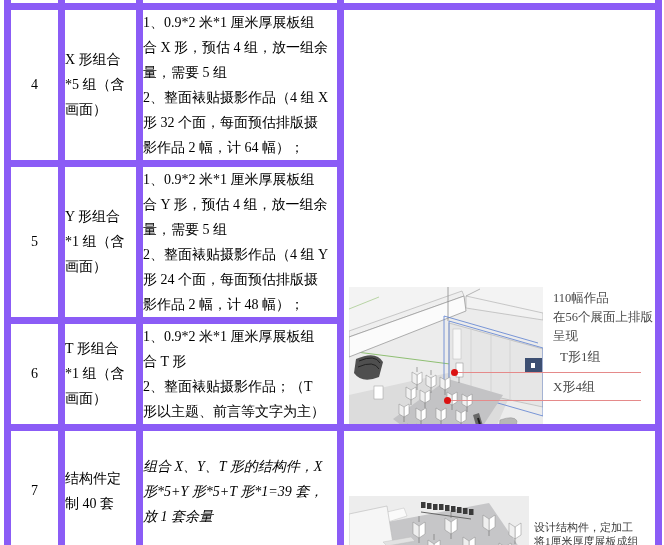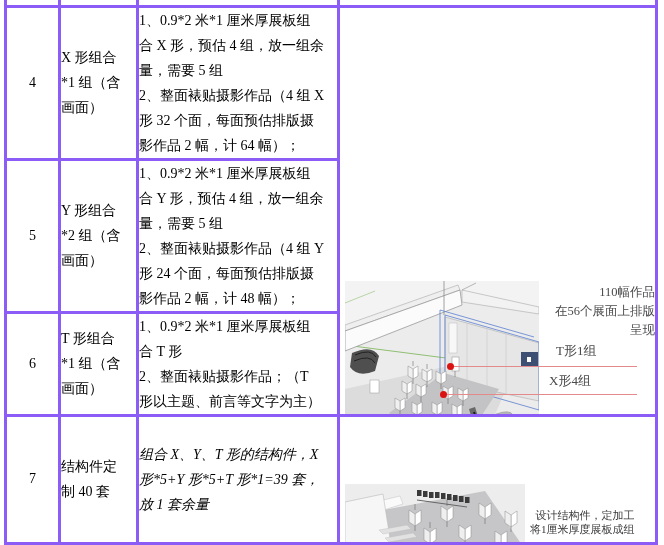--- a/index.html
+++ b/index.html
@@ -5,29 +5,29 @@
   * { margin:0; padding:0; box-sizing:border-box; }
   html,body { background:#fff; }
   .page {
     position:relative; width:664px; height:545px; background:#ffffff;
     font-family:"Liberation Serif","DejaVu Serif",serif; color:#000; overflow:hidden;
   }
   table.spec {
     position:absolute; left:4px; top:0; border-collapse:collapse; table-layout:fixed;
     width:651px;
   }
-  table.spec td { border:3px solid #8b5cf6; padding:0; vertical-align:middle; overflow:hidden; }
+  table.spec td { border:7px solid #8b5cf6; padding:0; vertical-align:middle; overflow:hidden; }
   tr.sliver td { border-top:none; height:6px; }
   td.num { text-align:center; font-size:14px; }
   td.item { padding:2px 4px 2px 8px; font-size:14px; line-height:25px; white-space:pre-line; }
   td.desc { padding:3px 4px 3px 6px; font-size:14px; line-height:25px; white-space:pre-line; vertical-align:top; }
   td.desc.mid { vertical-align:middle;font-style:italic; }
   td.visual, td.visual2 { vertical-align:top; }
   .cellwrap { position:relative; width:100%; height:100%; }
-  .abs { position:absolute;text-align:right; }
+  .abs { position:absolute; }
   .note { color:#4a4a4a; white-space:pre-line; }
   .works-note { left:209px; top:72px; font-size:12.5px; line-height:19px; }
   .label-t { left:216px; top:131px; font-size:13px; color:#4a4a4a; }
   .label-x { left:209px; top:161px; font-size:13px; color:#4a4a4a; }
   .leader { position:absolute; height:1px; background:#e58a8a; }
   .line1 { left:110px; top:155px; width:187px; }
   .line2 { left:103px; top:183px; width:194px; }
   .dot { position:absolute; width:7px; height:7px; border-radius:50%; background:#db1212; }
   .dot1 { left:107px; top:152px; }
   .dot2 { left:100px; top:180px; }
@@ -49,21 +49,21 @@
         <tr class="sliver">
       <td></td>
       <td></td>
       <td></td>
       <td></td>
     </tr>
 
     <tr style="height:148px">
       <td class="num">4</td>
       <td class="item">X 形组合
-*1 组（含
+*5 组（含
 画面）</td>
       <td class="desc">1、0.9*2 米*1 厘米厚展板组
 合 X 形，预估 4 组，放一组余
 量，需要 5 组
 2、整面裱贴摄影作品（4 组 X
 形 32 个面，每面预估排版摄
 影作品 2 幅，计 64 幅）；</td>
 
       <td class="visual" rowspan="3">
         <div class="cellwrap">
@@ -205,21 +205,21 @@
           <div class="dot dot1"></div>
           <div class="dot dot2"></div>
 
         </div>
       </td>
     </tr>
 
     <tr style="height:152px">
       <td class="num">5</td>
       <td class="item">Y 形组合
-*2 组（含
+*1 组（含
 画面）</td>
       <td class="desc">1、0.9*2 米*1 厘米厚展板组
 合 Y 形，预估 4 组，放一组余
 量，需要 5 组
 2、整面裱贴摄影作品（4 组 Y
 形 24 个面，每面预估排版摄
 影作品 2 幅，计 48 幅）；</td>
     </tr>
 
     <tr style="height:102px">

